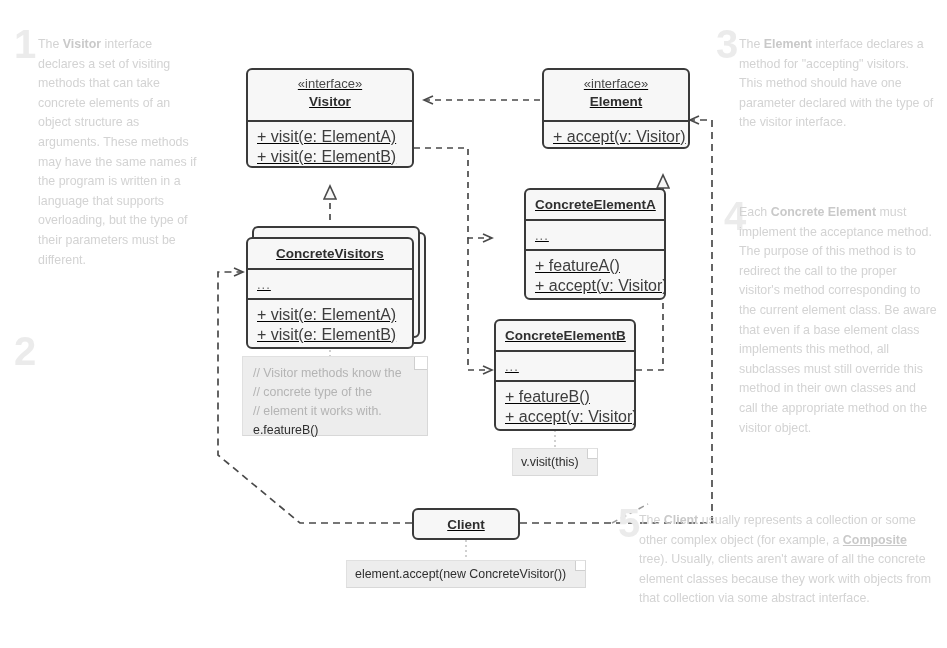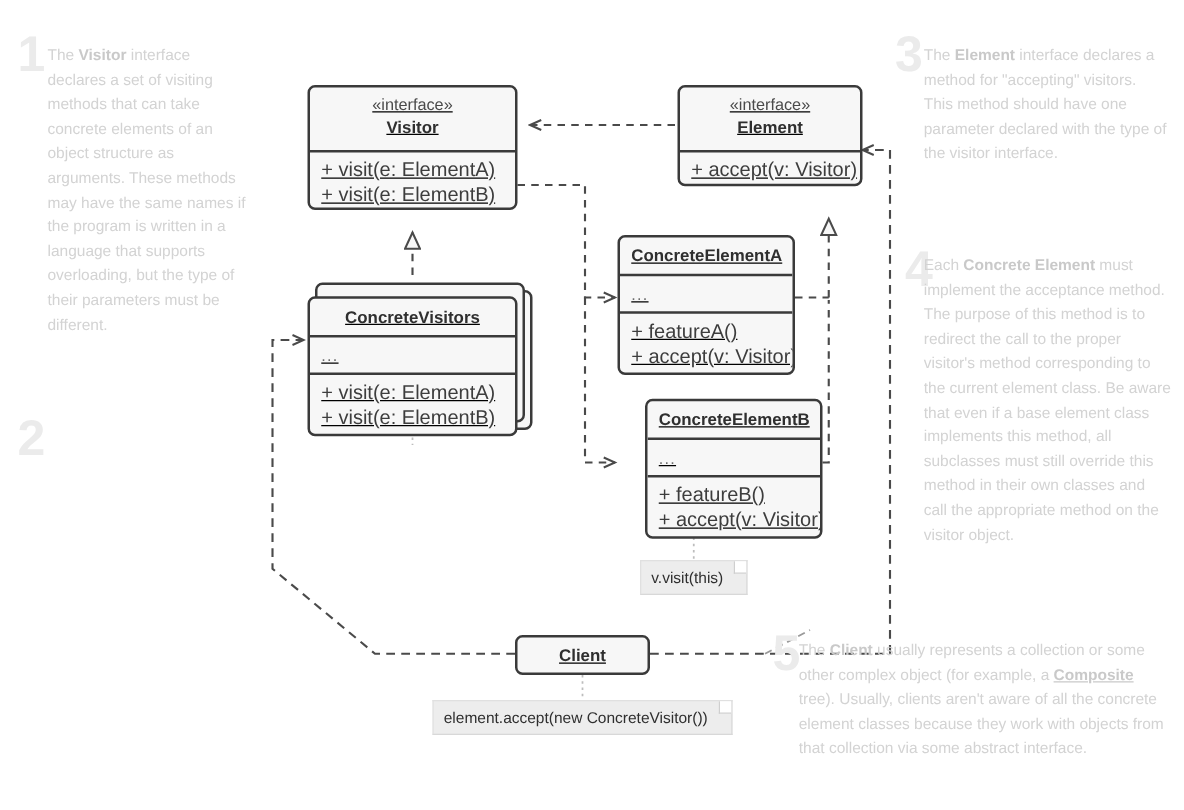--- a/index.html
+++ b/index.html
@@ -185,50 +185,57 @@
     </div>
     <div class="sec" style="height:30px;">
       <div class="dots">...</div>
     </div>
     <div class="sec">
       <div class="row">+ visit(e: ElementA)</div>
       <div class="row">+ visit(e: ElementB)</div>
     </div>
   </div>
 
-  <div class="uml" style="left:494px;top:188px;width:142px;height:112px;">
+  <div class="uml" style="left:524px;top:188px;width:142px;height:112px;">
     <div class="sec hdr" style="height:29px;">
       <div class="nm">ConcreteElementA</div>
     </div>
     <div class="sec" style="height:30px;">
       <div class="dots">...</div>
     </div>
     <div class="sec">
       <div class="row">+ featureA()</div>
       <div class="row">+ accept(v: Visitor)</div>
     </div>
   </div>
 
-  <div class="uml" style="left:516px;top:319px;width:142px;height:112px;">
+  <div class="uml" style="left:494px;top:319px;width:142px;height:112px;">
     <div class="sec hdr" style="height:29px;">
       <div class="nm">ConcreteElementB</div>
     </div>
     <div class="sec" style="height:30px;">
       <div class="dots">...</div>
     </div>
     <div class="sec">
       <div class="row">+ featureB()</div>
       <div class="row">+ accept(v: Visitor)</div>
     </div>
   </div>
 
   <div class="uml" style="left:412px;top:508px;width:108px;height:32px;display:flex;align-items:center;justify-content:center;">
     <div class="nm">Client</div>
   </div>
 
+  <div class="note" style="left:242px;top:356px;width:186px;height:80px;">
+    <div class="fold"></div>
+    <div class="cmt">// Visitor methods know the</div>
+    <div class="cmt">// concrete type of the</div>
+    <div class="cmt">// element it works with.</div>
+    <div class="code">e.featureB()</div>
+  </div>
 
   <div class="note" style="left:512px;top:448px;width:86px;height:28px;padding:4px 8px;">
     <div class="fold" style="width:9px;height:9px;"></div>
     <div class="code" style="white-space:nowrap;"><span>v.visit(</span><b>this</b><span>)</span></div>
   </div>
 
   <div class="note" style="left:346px;top:560px;width:240px;height:28px;padding:4px 8px;">
     <div class="fold" style="width:9px;height:9px;"></div>
     <div class="code" style="white-space:nowrap;"><span>element.accept(</span><b>new</b><span> ConcreteVisitor())</span></div>
   </div>

